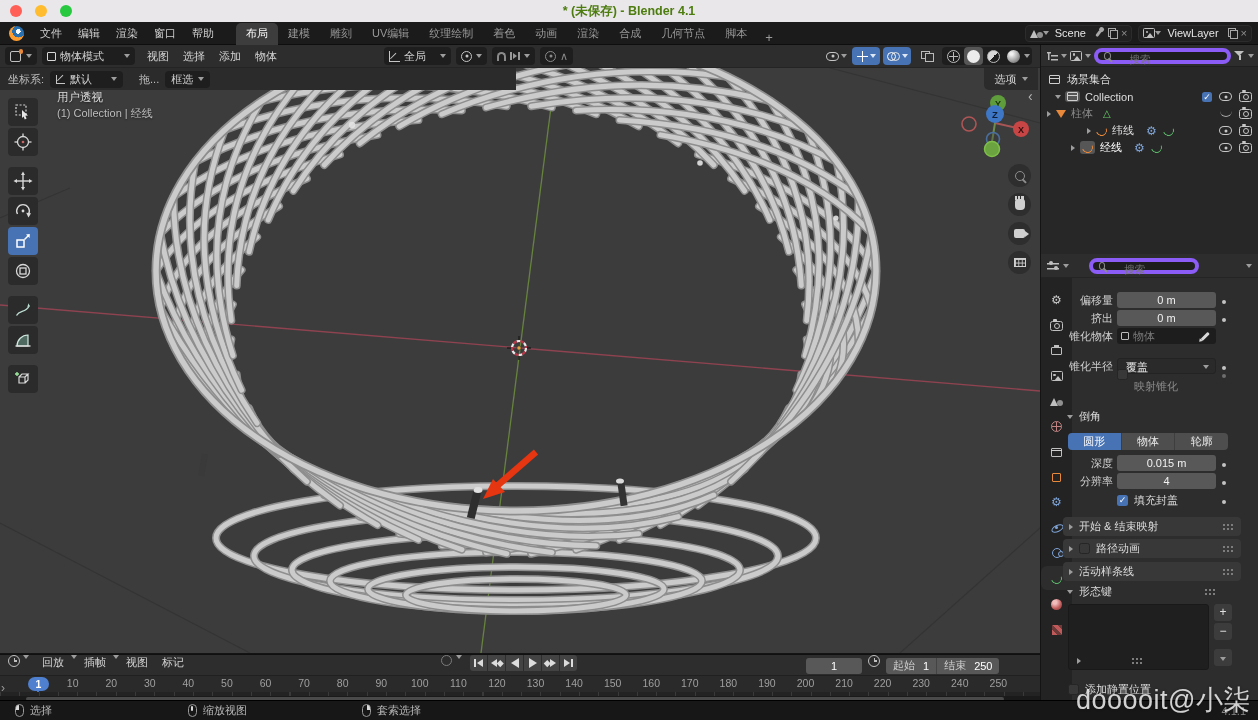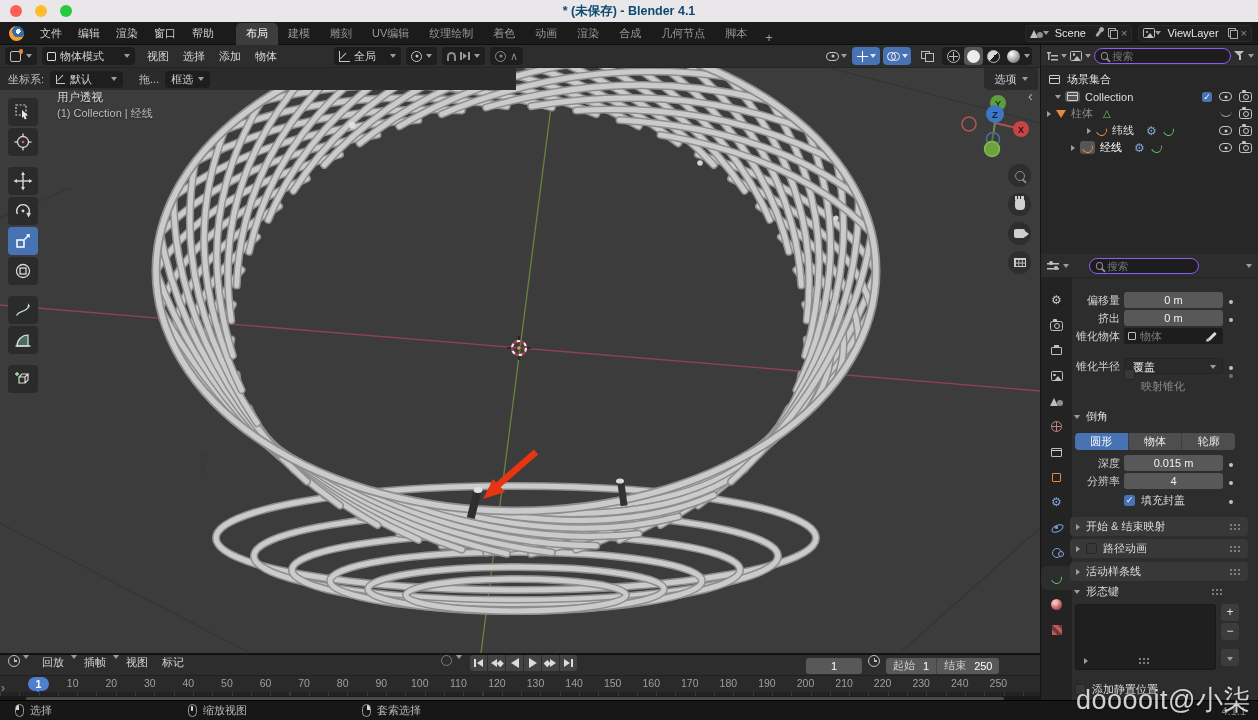--- a/index.html
+++ b/index.html
@@ -7,21 +7,21 @@
        font-family:"Liberation Sans","DejaVu Sans",sans-serif;font-size:11px;color:#d2d2d2;
        overflow:hidden;user-select:none;}
   .abs{position:absolute;}
 
   
   .titlebar{left:0;top:0;width:1258px;height:22px;background:#e9e7e9;display:flex;align-items:center;}
   .tl-dot{width:12px;height:12px;border-radius:50%;margin-right:13px;}
   .tl-red{background:#ff5f57;margin-left:10px;}
   .tl-yel{background:#febc2e;}
   .tl-grn{background:#28c840;margin-right:0;}
-  .tb-title{position:absolute;left:0;right:0;text-align:center;color:#0c4a6e;font-weight:bold;font-size:12.5px;}
+  .tb-title{position:absolute;left:0;right:0;text-align:center;color:#4d7c0f;font-weight:bold;font-size:12.5px;}
 
   
   .topbar{left:0;top:22px;width:1258px;height:23px;background:#1b1b1b;display:flex;align-items:center;border-bottom:1px solid #0e0e0e;box-sizing:border-box;}
   .blogo{width:15px;height:15px;border-radius:50%;margin:0 8px 0 9px;
          background:radial-gradient(circle at 62% 36%,#ffffff 0 17%,#2a6fae 18% 45%,#ff9d2f 46% 100%);}
   .menu-item{padding:0 8px;color:#cfcfcf;height:22px;line-height:22px;cursor:default;}
   .ws-tabs{display:flex;align-items:flex-end;height:23px;margin-left:14px;}
   .ws-tab{padding:3px 10px 4px 10px;color:#9a9a9a;border-radius:5px 5px 0 0;line-height:15px;}
   .ws-tab.active{background:#3d3d3d;color:#ffffff;}
   .ws-plus{color:#9a9a9a;padding:0 8px;font-size:13px;}
@@ -155,37 +155,37 @@
       background:linear-gradient(90deg,#cfcfcf 0 2px,rgba(0,0,0,0) 2px 3px,#cfcfcf 3px 5px,rgba(0,0,0,0) 5px 6px,#cfcfcf 6px 8px);}
   .i-camv{width:11px;height:9px;background:#cfcfcf;border-radius:2px;position:relative;display:inline-block;}
   .i-camv::after{content:"";position:absolute;right:-4px;top:1.5px;border-top:3px solid transparent;border-bottom:3px solid transparent;border-left:4.5px solid #cfcfcf;}
   .i-grid{width:12px;height:9px;border:1px solid #cfcfcf;display:inline-block;box-sizing:border-box;
       background-image:linear-gradient(#cfcfcf 1px,transparent 1px),linear-gradient(90deg,#cfcfcf 1px,transparent 1px);background-size:3.4px 3.6px;}
   .collapse-arrow{left:1028px;top:20px;color:#b5b5b5;font-size:14px;}
 
   
   .outliner{left:1041px;top:45px;width:217px;height:209px;background:#272727;}
   .ol-header{height:22px;background:#2d2d2d;display:flex;align-items:center;border-bottom:1px solid #1f1f1f;box-sizing:border-box;padding:0 4px;gap:3px;}
-  .search{height:16px;background:#1d1d1d;border:1px solid #8b5cf6;border-radius:8px;display:flex;align-items:center;padding:0 6px;gap:2px;flex:1;box-sizing:border-box;}
+  .search{height:16px;background:#1d1d1d;border:4px solid #8b5cf6;border-radius:8px;display:flex;align-items:flex-start;padding:0 6px;gap:17px;flex:1;box-sizing:border-box;}
   .search input{background:transparent;border:none;outline:none;color:#cfcfcf;width:100%;font-size:10.5px;font-family:inherit;}
   .search input::placeholder{color:#787878;}
   .ol-row{display:flex;align-items:center;height:17px;padding-left:6px;position:relative;}
   .ol-label{margin-left:5px;color:#dedede;}
   .ol-label.dim{color:#8a8a8a;}
   .ol-right{position:absolute;right:6px;display:flex;align-items:center;gap:7px;}
   .ico-slot{width:15px;display:flex;justify-content:center;}
   .sel-bg{background:#565656;border-radius:3px;padding:1px 2px;display:flex;align-items:center;}
 
   
   .props{left:1041px;top:254px;width:217px;height:446px;background:#2d2d2d;}
   .props-header{position:absolute;left:0;top:0;width:217px;height:24px;background:#2d2d2d;border-bottom:1px solid #242424;display:flex;align-items:center;box-sizing:border-box;padding:0 6px;gap:4px;}
   .ptab-strip{position:absolute;left:0;top:24px;width:31px;height:422px;background:#232323;}
   .ptab{position:absolute;left:0;width:31px;height:24px;display:flex;align-items:center;justify-content:center;}
   .ptab.active{background:#2d2d2d;border-radius:6px 0 0 6px;}
-  .pcontent{position:absolute;left:25px;top:24px;width:186px;height:422px;}
+  .pcontent{position:absolute;left:18px;top:24px;width:186px;height:422px;}
   .prow{position:absolute;height:16px;display:flex;align-items:center;width:186px;}
   .plabel{position:absolute;right:132px;left:0;text-align:right;color:#cfcfcf;}
   .pfield{position:absolute;left:58px;width:99px;height:16px;background:#585858;border-radius:3px;color:#f2f2f2;text-align:center;line-height:16px;}
   .pfield.dd{background:#2a2a2a;border:1px solid #232323;box-sizing:border-box;text-align:left;padding-left:8px;color:#e8e8e8;}
   .pfield.obj{background:#1d1d1d;display:flex;align-items:center;padding:0 4px;box-sizing:border-box;text-align:left;color:#7a7a7a;gap:4px;}
   .pdot{position:absolute;left:163px;}
   .ddchev{position:absolute;right:6px;top:6px;}
   .seg{position:absolute;left:9px;top:0;width:160px;height:17px;display:flex;border-radius:4px;overflow:hidden;}
   .seg>div{flex:1;background:#4e4e4e;color:#e8e8e8;text-align:center;line-height:17px;border-right:1px solid #3e3e3e;}
   .seg>div:last-child{border-right:none;}
@@ -293,21 +293,21 @@
     </div>
     <div class="hgroup">
       <span class="i-objsq" style="border-color:#d8d8d8;"></span>
       <span>物体模式</span>
       <span class="chev" style="margin-left:16px;"></span>
     </div>
     <span class="hbtn">视图</span>
     <span class="hbtn">选择</span>
     <span class="hbtn">添加</span>
     <span class="hbtn">物体</span>
-    <div class="hgroup" style="margin-left:50px;">
+    <div class="hgroup" style="margin-left:100px;">
       <span class="orient"></span>
       <span>全局</span>
       <span class="chev" style="margin-left:10px;"></span>
     </div>
     <div class="hgroup">
       <span class="pivot"></span>
       <span class="chev"></span>
     </div>
     <div class="hgroup">
       <span class="magnet"></span>

